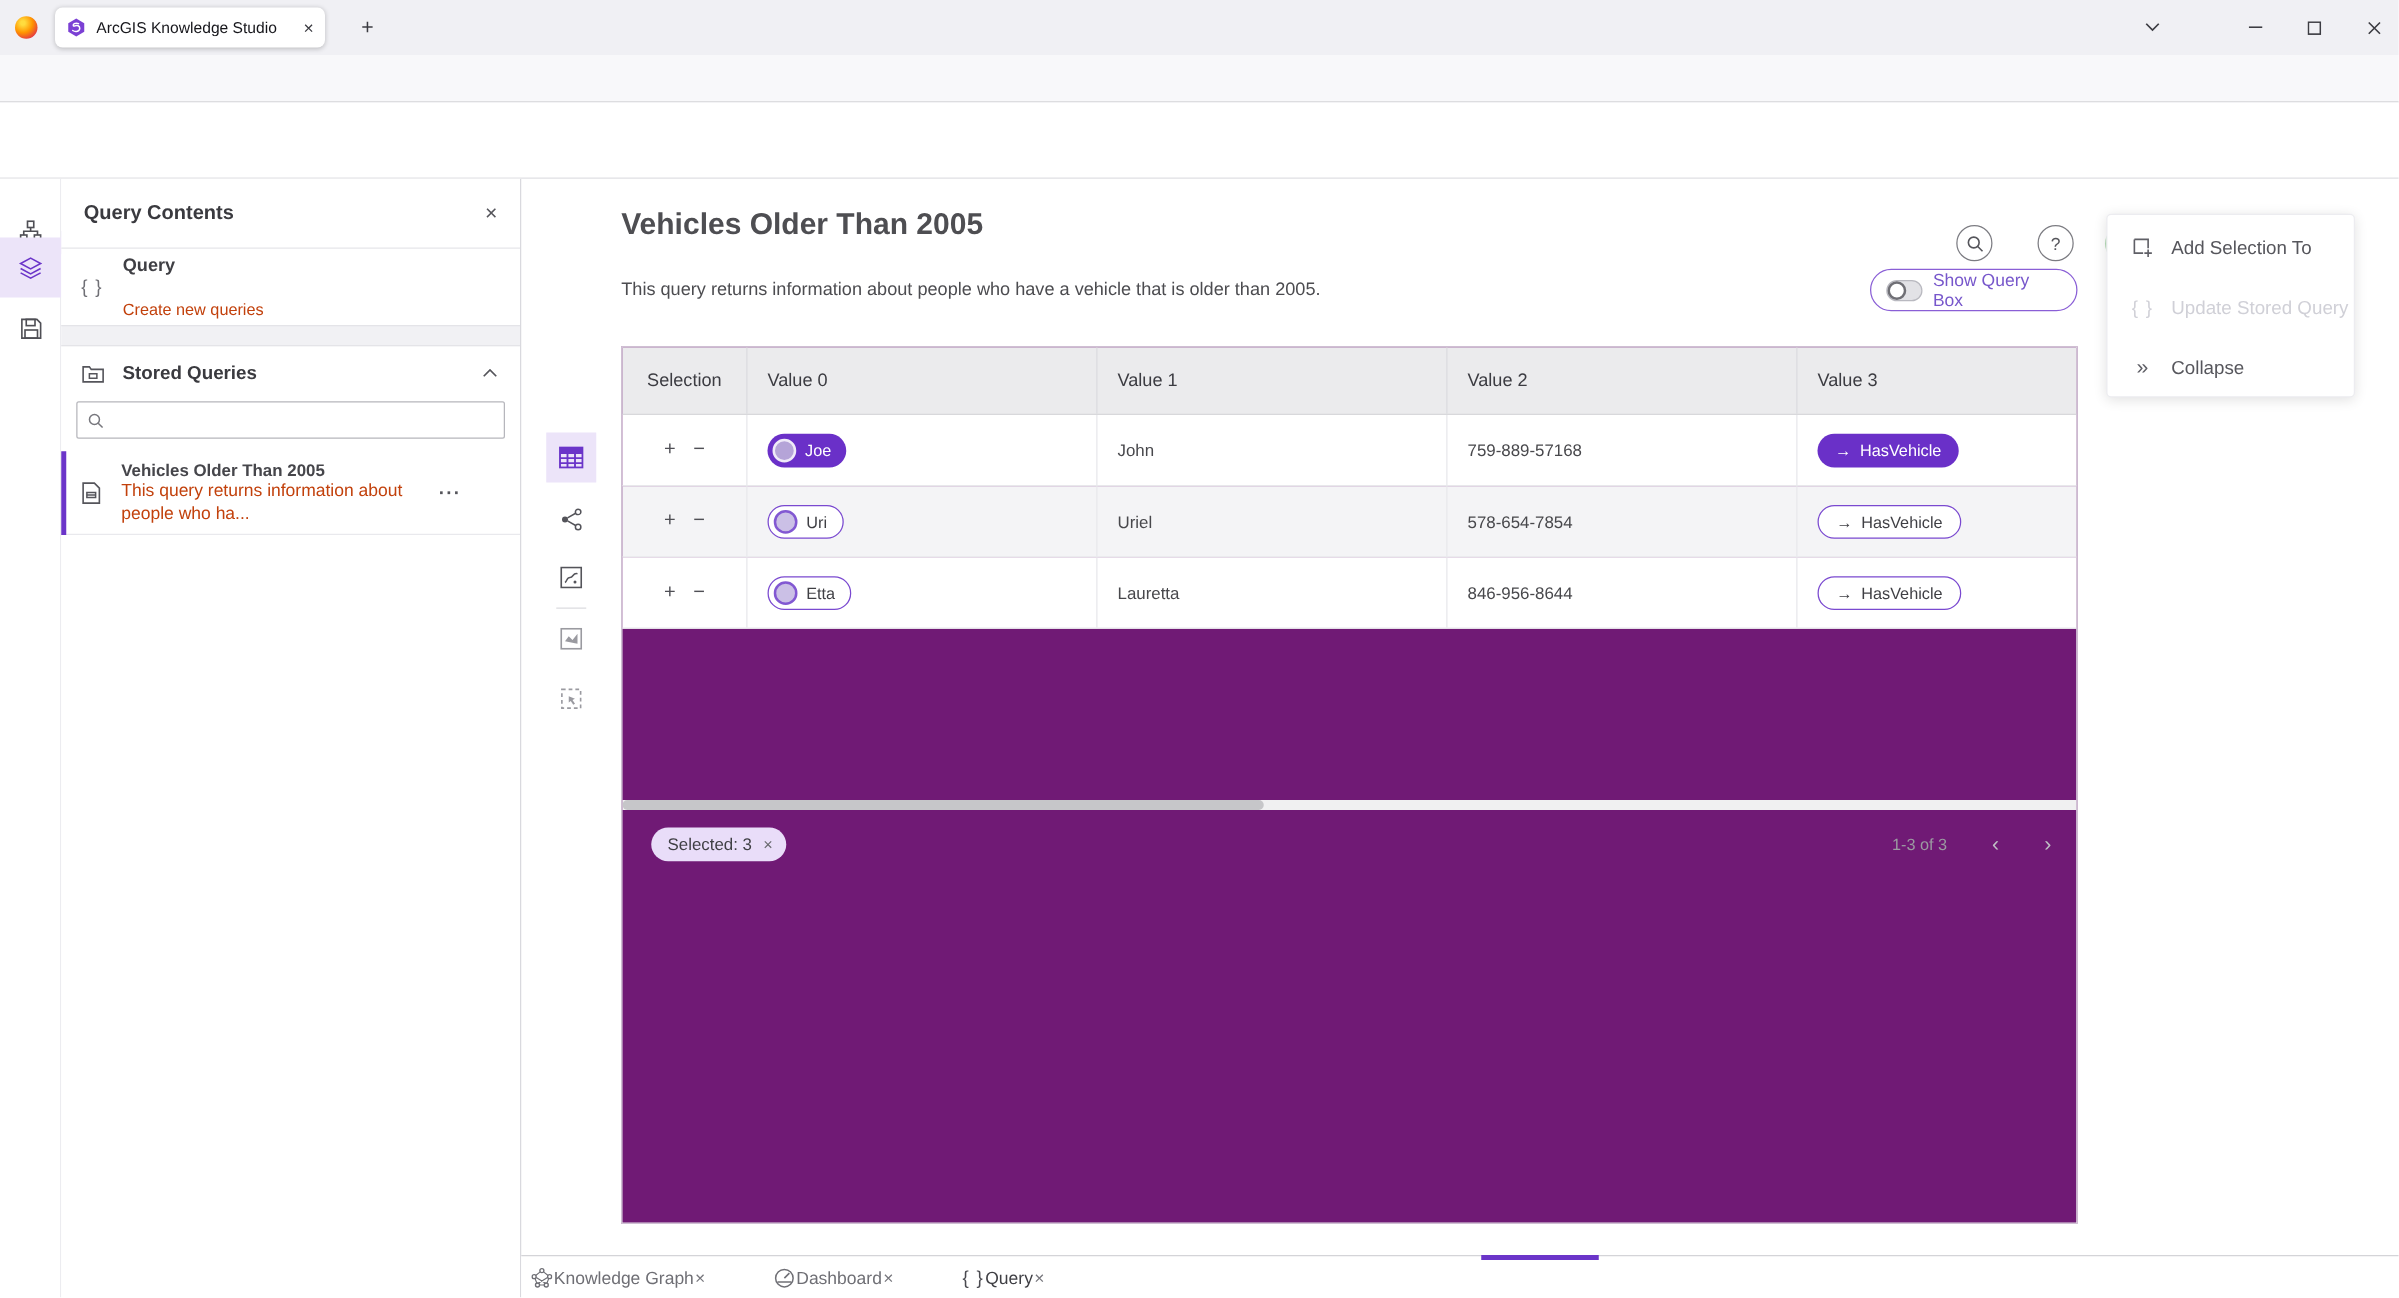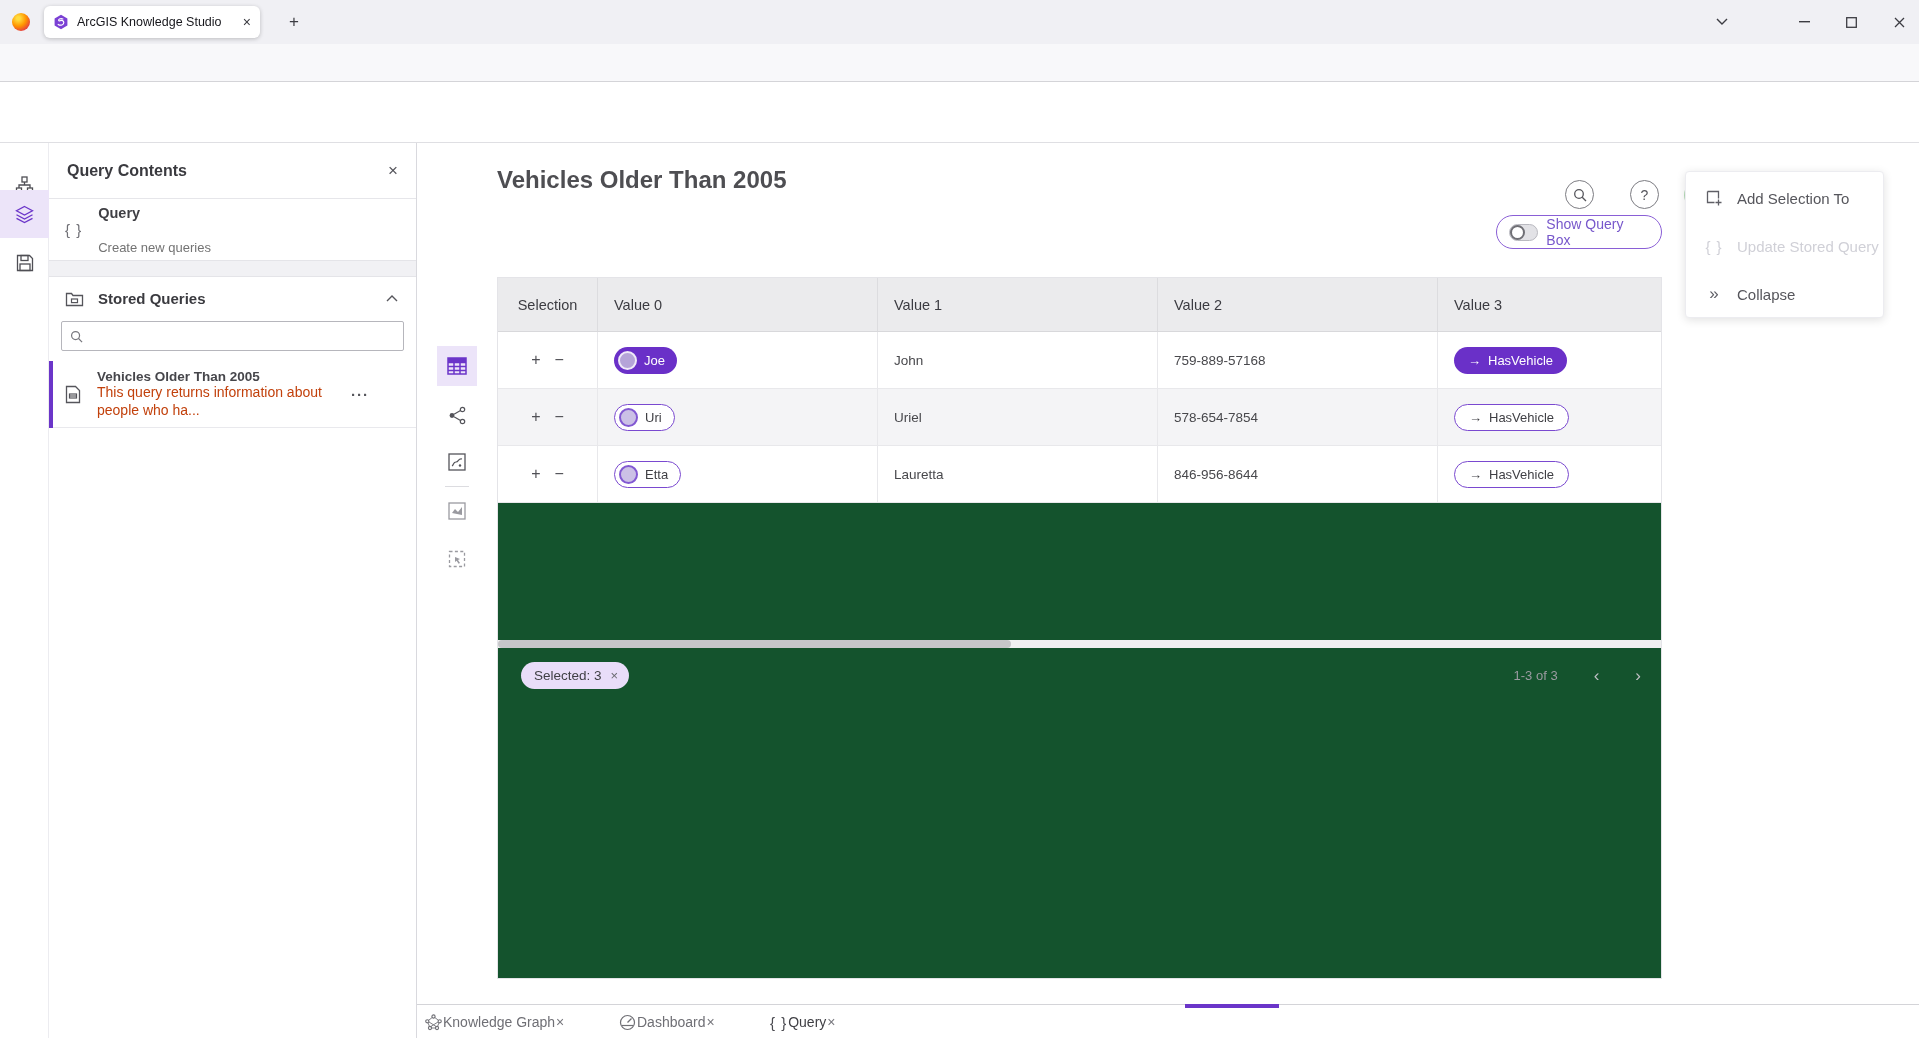--- a/index.html
+++ b/index.html
@@ -47,21 +47,21 @@
 
   
   .panel { left:49px; top:143px; width:368px; height:895px; background:#fff; border-right:1px solid #d9d9de; }
   .panel-hd { left:0; top:0; width:367px; height:56px; border-bottom:1px solid #e6e6ea;
     display:flex; align-items:center; padding:0 18px; }
   .panel-hd-title { flex:1; font-size:16px; font-weight:700; color:#3a3a3f; }
   .panel-x { color:#55555b; font-size:17px; }
   .q-item { left:0; top:56px; width:367px; height:61px; display:flex; align-items:center; padding:0 16px; gap:16px; }
   .braces { font-size:15px; color:#6f6f75; letter-spacing:1px; }
   .q-item-title { font-size:14.5px; font-weight:600; color:#3f3f44; }
-  .q-item-sub { font-size:13px; color:#737373; margin-top:19px; }
+  .q-item-sub { font-size:13px; color:#c2410c; margin-top:19px; }
   .band { left:0; top:117px; width:367px; height:17px; background:#f1f1f4; border-top:1px solid #e4e4e8; border-bottom:1px solid #e4e4e8; }
   .sq-hd { left:0; top:134px; width:367px; height:42px; display:flex; align-items:center; padding:0 18px 0 16px; gap:14px; }
   .sq-title { flex:1; font-size:15px; font-weight:600; color:#3a3a3f; }
   .searchbox { left:12px; top:178px; width:343px; height:30px; border:1px solid #b6b6bc; border-radius:2px;
     display:flex; align-items:center; padding:0 8px; gap:6px; background:#fff; }
   .searchbox input { border:none; outline:none; flex:1; font-size:13px; font-family:"Liberation Sans",sans-serif; background:transparent; }
   .sq-item { left:0; top:218px; width:367px; height:67px; border-bottom:1px solid #e9e9ed;
     display:flex; align-items:center; padding:0 12px 0 16px; gap:16px; position:absolute; }
   .sq-bar { position:absolute; left:0; top:0; width:4px; height:67px; background:#6b35c9; }
   .sq-item-title { font-size:13.5px; color:#46464b; font-weight:600; }
@@ -73,21 +73,21 @@
   .main-desc { left:497px; top:224px; font-size:14.5px; color:#4c4c50; }
   .sqb { left:1496px; top:215px; width:166px; height:34px; border:1px solid #8a5fd6; border-radius:17px;
     display:flex; align-items:center; padding:0 12px; gap:8px; background:#fff; }
   .sqb-label { font-size:14px; color:#7757cb; }
   .switch { width:30px; height:17px; border-radius:9px; background:#e2e2e6; border:1px solid #b9b9c0; position:relative; }
   .knob { position:absolute; left:0px; top:0px; width:15px; height:15px; border-radius:50%; background:#fff; border:2px solid #6f6f75; }
   .vt-ic { left:437px; width:40px; height:40px; display:flex; align-items:center; justify-content:center; color:#54545a; }
   .vt-ic.sel { background:#ece4f9; color:#6b35c9; }
   .vt-div { left:445px; top:486px; width:24px; height:1px; background:#dcdce0; }
 
-  .twrap { left:497px; top:277px; width:1165px; height:702px; border:1px solid #e4e4e8; background:#14532d; }
+  .twrap { left:497px; top:277px; width:1165px; height:702px; border:1px solid #e4e4e8; background:#701a75; }
   .thead { display:flex; height:54px; background:#ebebed; border-bottom:1px solid #d8d8db; }
   .th { font-size:14.5px; color:#3c3c42; display:flex; align-items:center; padding-left:16px; border-right:1px solid #dcdcdf; }
   .th.c0 { width:100px; justify-content:center; padding-left:0; }
   .th.c1,.th.c2,.th.c3 { width:280px; }
   .th.c4 { flex:1; border-right:none; }
   .trow { display:flex; height:57px; border-bottom:1px solid #e8e8eb; background:#fff; }
   .trow.alt { background:#f4f4f6; }
   .td { display:flex; align-items:center; padding-left:16px; border-right:1px solid #e8e8eb; font-size:13.5px; color:#48484c; }
   .td.c0 { width:100px; justify-content:center; padding-left:0; gap:14px; }
   .td.c1,.td.c2,.td.c3 { width:280px; }
@@ -305,20 +305,21 @@
         </svg>
       <span>
         <div class="sq-item-title">Vehicles Older Than 2005</div>
         <div class="sq-item-desc">This query returns information about people who ha...</div>
       </span>
       <span class="dots">···</span>
     </div>
   </div>
 
   <div class="abs main-title">Vehicles Older Than 2005</div>
+  <div class="abs main-desc">This query returns information about people who have a vehicle that is older than 2005.</div>
 
   <div class="abs sqb">
     <span class="switch">
         <span class="knob"></span>
       </span>
     <span class="sqb-label">Show Query Box</span>
   </div>
 
   <div class="abs vt-ic sel" style="top:346px;">
     <svg width="20" height="18" viewBox="0 0 20 18">

